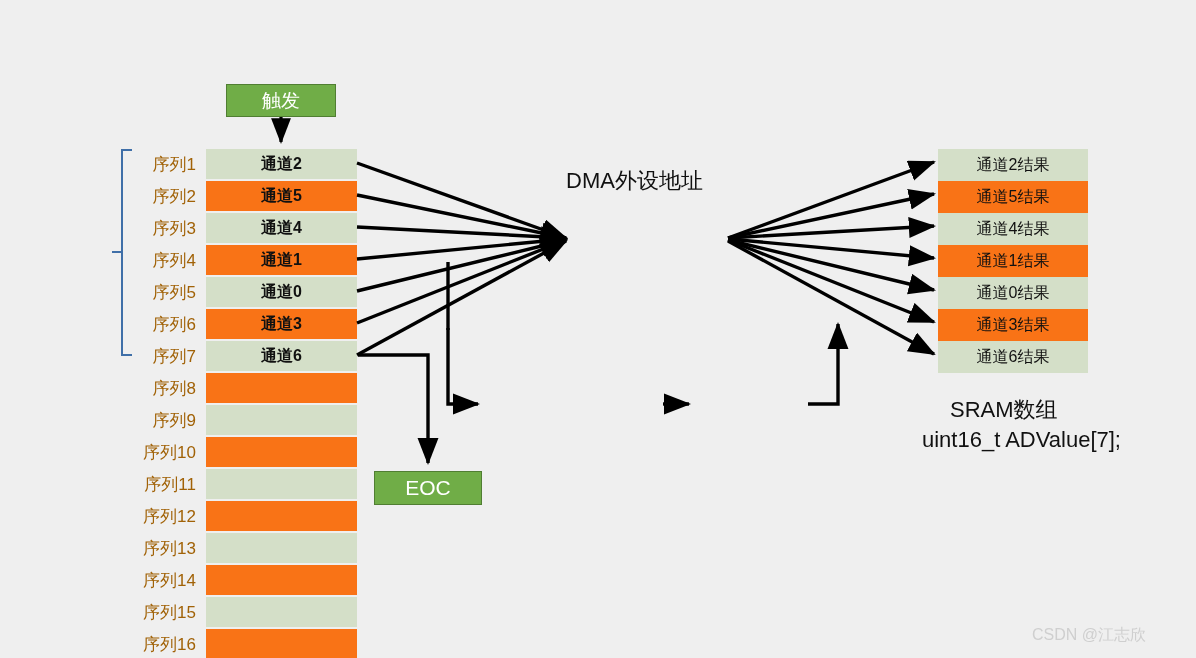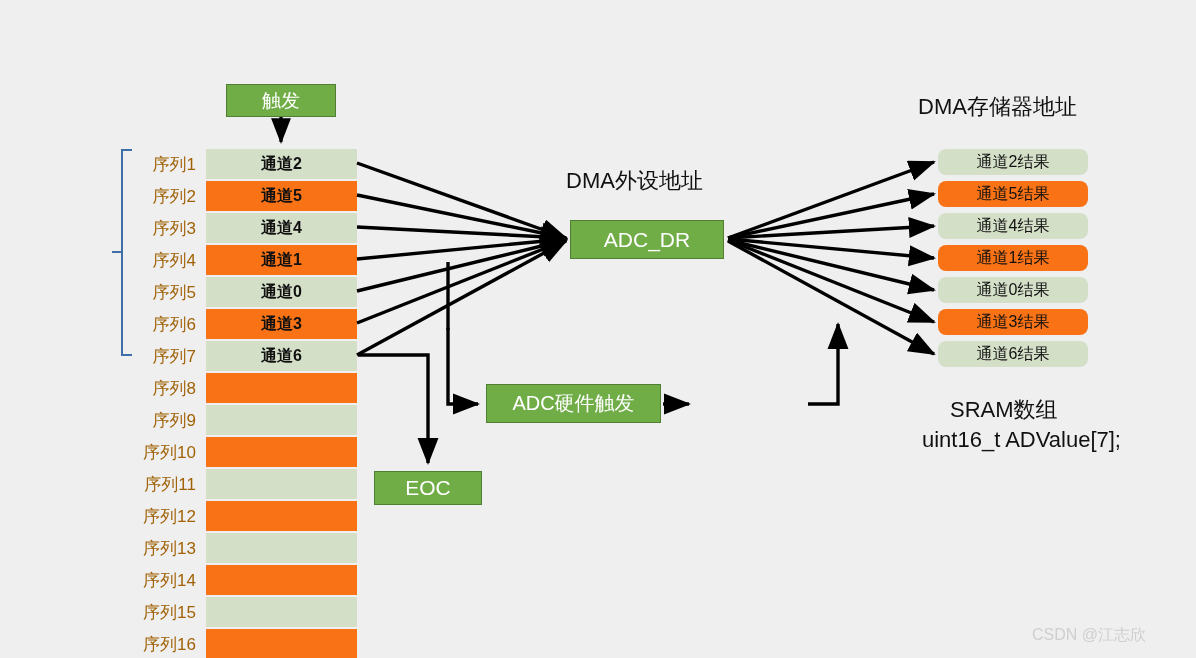--- a/index.html
+++ b/index.html
@@ -89,28 +89,27 @@
     box-sizing: border-box;
   }
   .row-dark  { background: #d4dfc8; }
   .row-light { background: #f97316; }
 
   
   .res-cell {
     position: absolute;
     left: 938px;
     width: 150px;
-    height: 26px;
+    height: 32px;
     display: flex;
     align-items: center;
     justify-content: center;
     font-size: 16px;
     color: #111;
     box-sizing: border-box;
-    border-radius: 8px;
   }
 
   
   .ftext {
     position: absolute;
     font-size: 22px;
     color: #111;
     white-space: nowrap;
   }
 
@@ -134,36 +133,29 @@
 </head>
 <body>
 
 <div id="stage">
 
 
   <div class="gbox" id="trigger-box" style="left:226px; top:84px; width:110px; height:33px;">
     <span>触发</span>
   </div>
 
-  <div class="gbox" id="adc-dr-box" style="left:570px; top:220px; width:154px; height:39px; font-size:21px;">
-    <span>ADC_DR</span>
-  </div>
 
   <div class="gbox" id="eoc-box" style="left:374px; top:471px; width:108px; height:34px; font-size:21px;">
     <span>EOC</span>
   </div>
 
-  <div class="gbox" id="hw-trigger-box" style="left:486px; top:384px; width:175px; height:39px; font-size:20px;">
-    <span>ADC硬件触发</span>
-  </div>
 
 
   <div class="ftext" style="left:566px; top:166px;">DMA外设地址</div>
 
-  <div class="ftext" style="left:918px; top:92px;">DMA存储器地址</div>
 
   <div class="ftext" style="left:950px; top:395px;">SRAM数组</div>
 
   <div class="ftext" style="left:922px; top:427px;">uint16_t ADValue[7];</div>
 
   <div id="seq-rows">
       <div class="seq-label" style="top: 148px;">序列1</div>
       <div class="chan-cell row-dark" style="top: 149px;">通道2</div>
       <div class="seq-label" style="top: 180px;">序列2</div>
       <div class="chan-cell row-light" style="top: 181px;">通道5</div>

